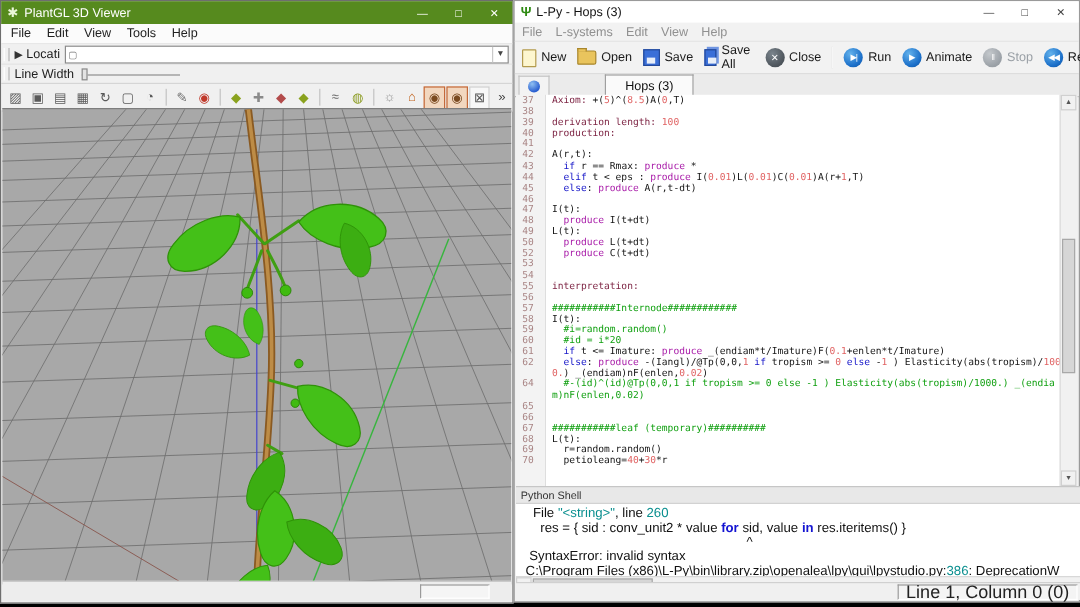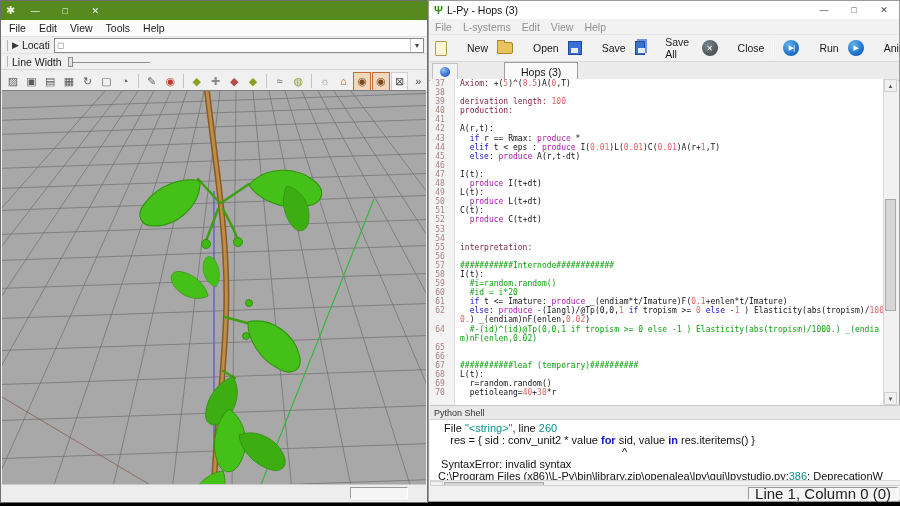--- a/index.html
+++ b/index.html
@@ -32,21 +32,21 @@
   .lw-status{position:absolute;left:1px;bottom:1px;width:424px;height:16px;background:#ededed;border-top:1px solid #cacaca;}
   .lw-status-cell{position:absolute;right:18px;top:2px;width:56px;height:10px;background:#f5f5f5;border:1px solid;border-color:#9a9a9a #fff #fff #9a9a9a;}
   
   #rw{position:absolute;left:428px;top:0;width:472px;height:502px;background:#f0f0f0;border:1px solid #9a9a9a;box-sizing:border-box;}
   .rw-title{height:18px;background:#fff;display:flex;align-items:center;font-size:10.5px;padding-left:5px;gap:4px;color:#111;}
   .rw-title .ttl{flex:1;}
   .lpy-ico{color:#2e8a12;font-weight:bold;font-size:11px;}
   .rw-title .wbtn{color:#444;}
   .rw-menu{height:15px;background:#f2f2f2;display:flex;gap:11px;padding-left:6px;font-size:10.5px;color:#909090;align-items:center;}
   .rw-toolbar{height:26px;background:#f2f2f2;display:flex;align-items:center;gap:9px;padding:0 4px 0 6px;border-top:1px solid #e6e6e6;border-bottom:1px solid #d8d8d8;}
-  .tbtn{display:flex;align-items:center;gap:20px;font-size:10.5px;color:#1a1a1a;}
+  .tbtn{display:flex;align-items:center;gap:4px;font-size:10.5px;color:#1a1a1a;}
   .tbtn.dis{color:#9aa0a6;}
   .ic-page{width:10px;height:13px;background:#fdf6cf;border:1px solid #b39b4e;border-radius:1px;}
   .ic-folder{width:14px;height:10px;background:#e9c45d;border:1px solid #a8862c;border-radius:1px 2px 2px 1px;position:relative;}
   .ic-folder:before{content:"";position:absolute;left:-1px;top:-3px;width:6px;height:2px;background:#e9c45d;border:1px solid #a8862c;border-bottom:none;}
   .ic-floppy{width:12px;height:12px;background:#3a6fd8;border:1px solid #23499a;position:relative;}
   .ic-floppy:before{content:"";position:absolute;left:2px;bottom:1px;width:7px;height:5px;background:#e8eef8;}
   .ic-floppy2{box-shadow:2px -2px 0 0 #6f95e2;}
   .cir{width:16px;height:16px;border-radius:50%;background:radial-gradient(circle at 35% 30%,#63b2ec,#1b6fc9 65%,#11519a);color:#fff;display:flex;align-items:center;justify-content:center;font-size:7px;letter-spacing:-1px;}
   .cir.dark{background:radial-gradient(circle at 35% 30%,#7a848c,#4d545b 70%);font-size:8px;letter-spacing:0;}
   .cir.dis{background:radial-gradient(circle at 35% 30%,#c4c8cc,#9aa0a6 70%);}
@@ -85,20 +85,21 @@
   .status-cell{border:1px solid;border-color:#9a9a9a #fff #fff #9a9a9a;height:11px;font-size:15px;padding:0 6px;margin-right:2px;display:flex;align-items:center;color:#222;background:#f4f4f4;}
 </style>
 </head>
 <body>
 
 <div id="stage">
 
   <div id="lw">
     <div class="lw-title">
       <span class="app-ico">✱</span>
+      <span class="ttl">PlantGL 3D Viewer</span>
       <span class="wbtns">
         <span class="wbtn">—</span>
         <span class="wbtn">□</span>
         <span class="wbtn">✕</span>
       </span>
     </div>
     <div class="lw-menu" id="lw-menus">
         <span class="mi">File</span>
         <span class="mi">Edit</span>
         <span class="mi">View</span>
@@ -348,24 +349,20 @@
         </div>
         <div class="cl">
           <span class="ln">49</span>
           <span class="ct"><span class="tk-t">L(t):</span></span>
         </div>
         <div class="cl">
           <span class="ln">50</span>
           <span class="ct"><span class="tk-t">  </span><span class="tk-p">produce</span><span class="tk-t"> L(t+dt)</span></span>
         </div>
         <div class="cl">
-          <span class="ln">51</span>
-          <span class="ct"><span class="tk-t">C(t):</span></span>
-        </div>
-        <div class="cl">
           <span class="ln">52</span>
           <span class="ct"><span class="tk-t">  </span><span class="tk-p">produce</span><span class="tk-t"> C(t+dt)</span></span>
         </div>
         <div class="cl">
           <span class="ln">53</span>
           <span class="ct"></span>
         </div>
         <div class="cl">
           <span class="ln">54</span>
           <span class="ct"></span>

